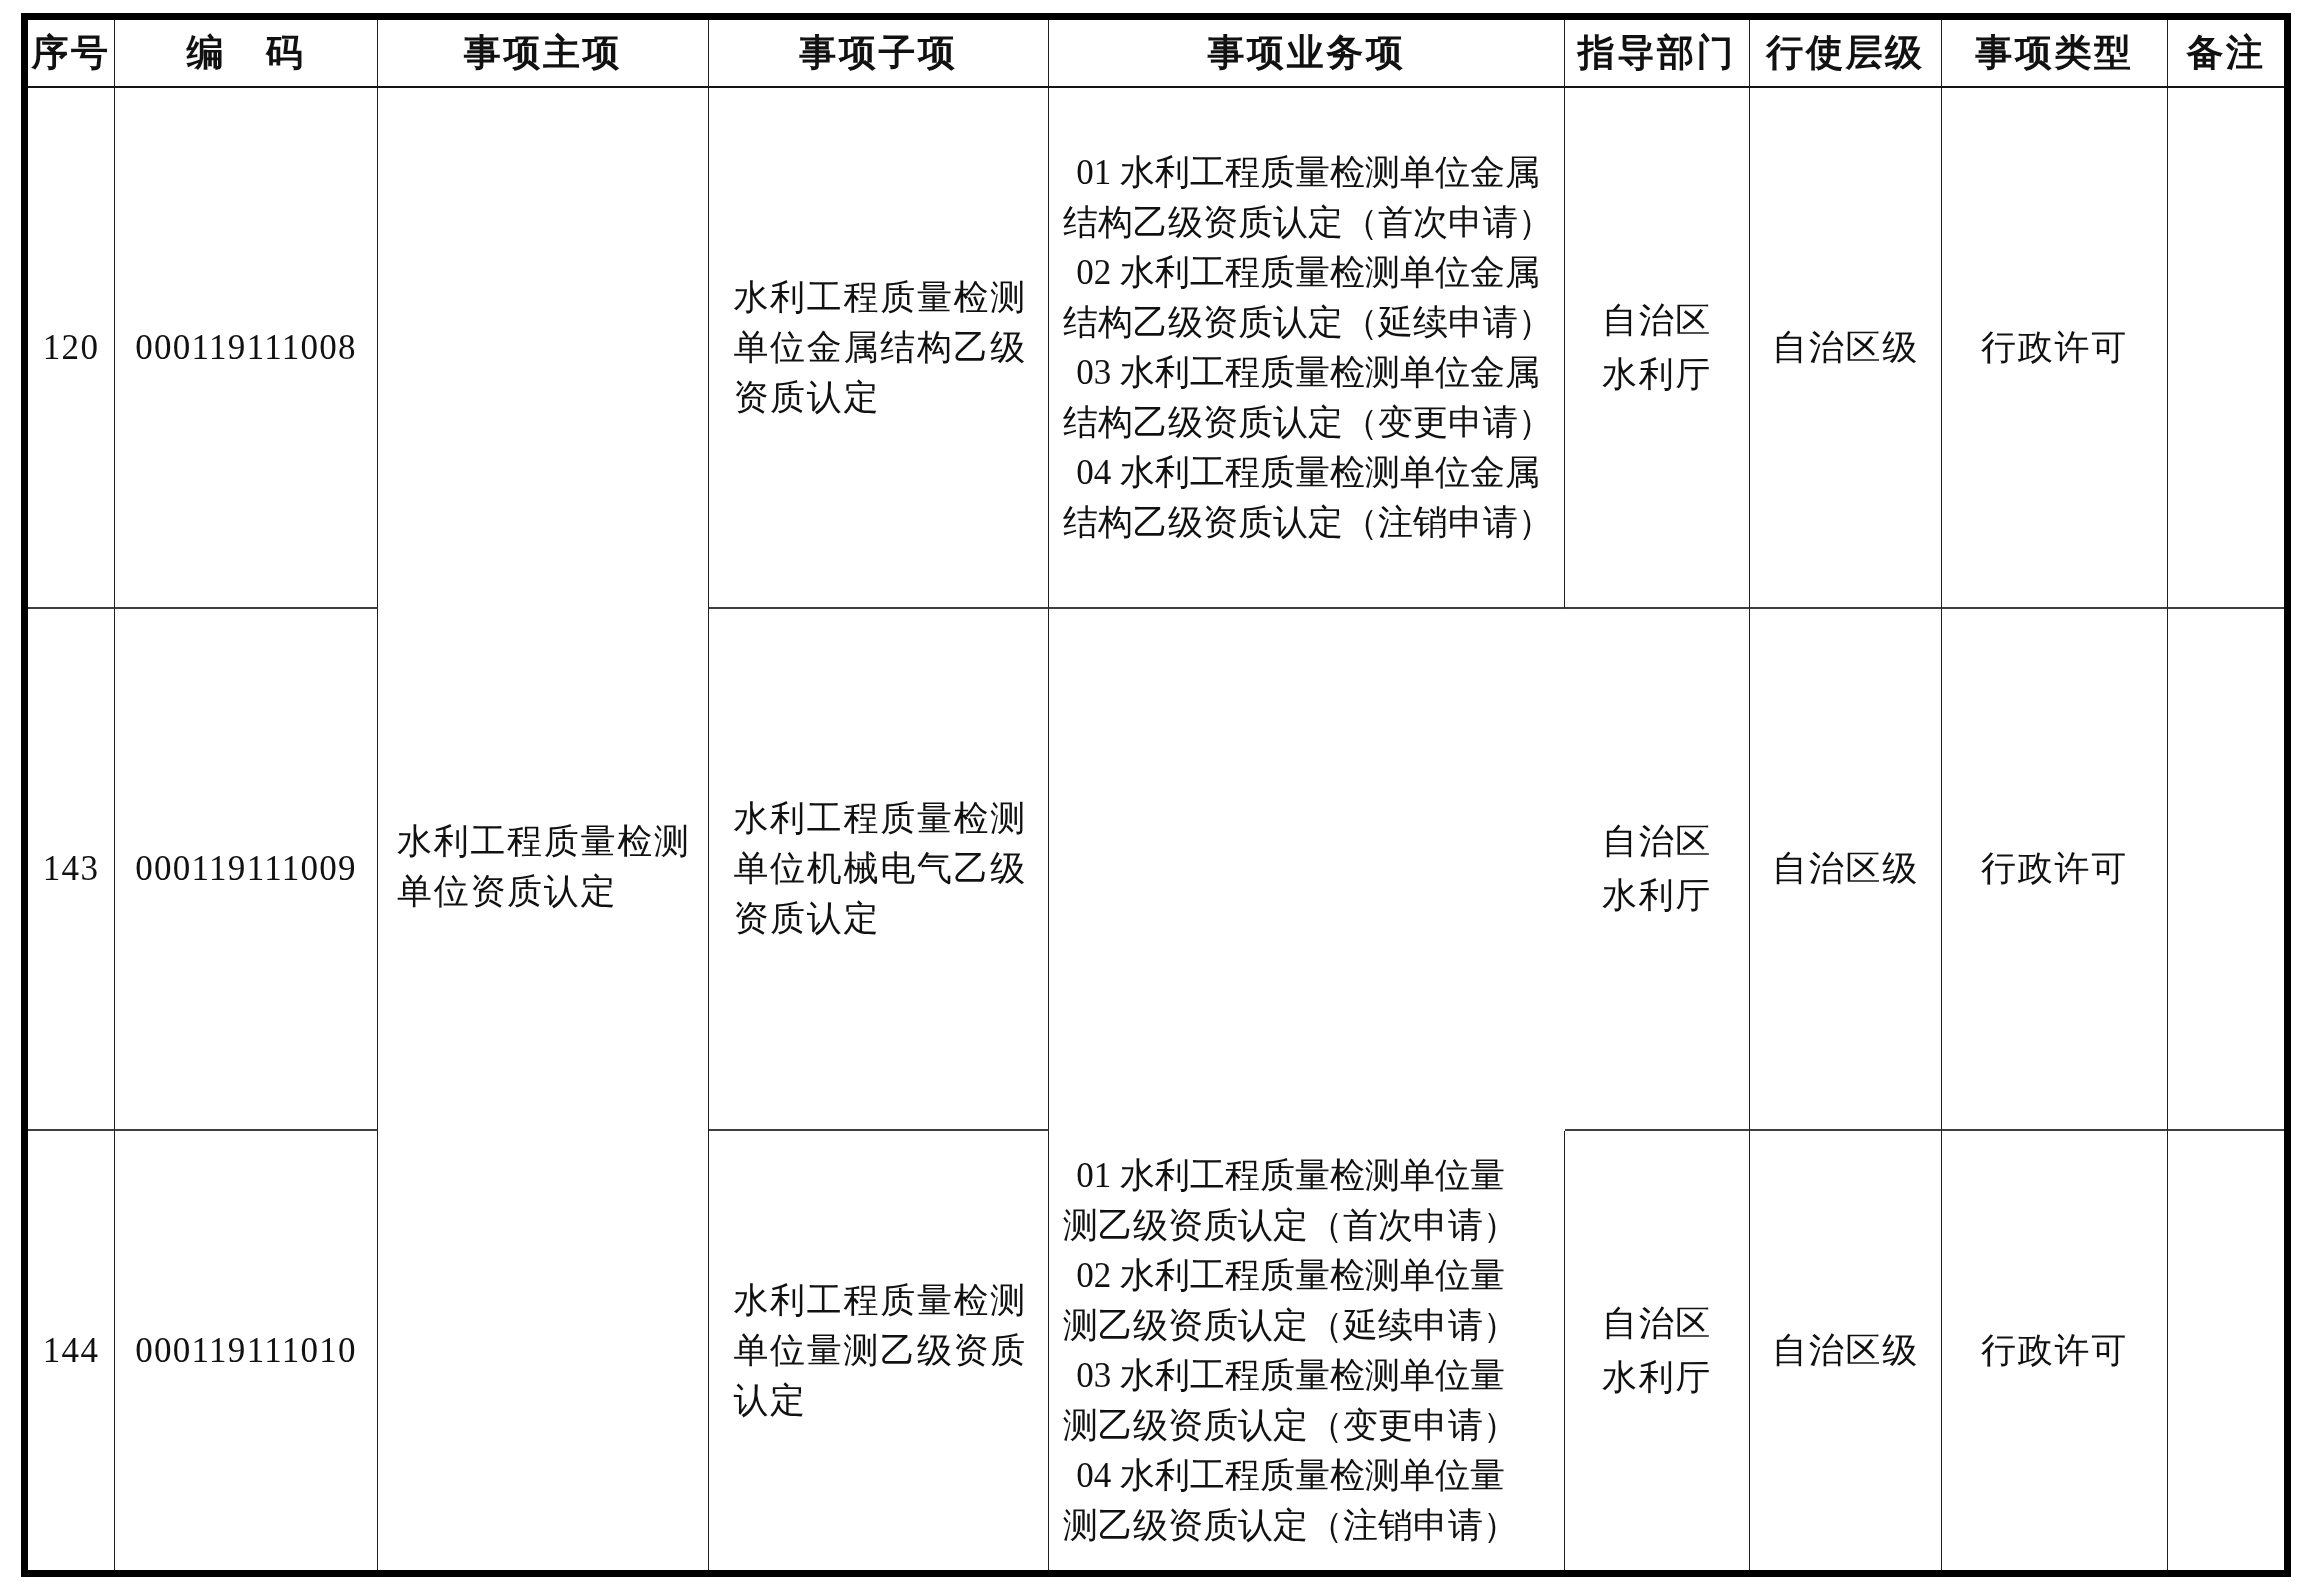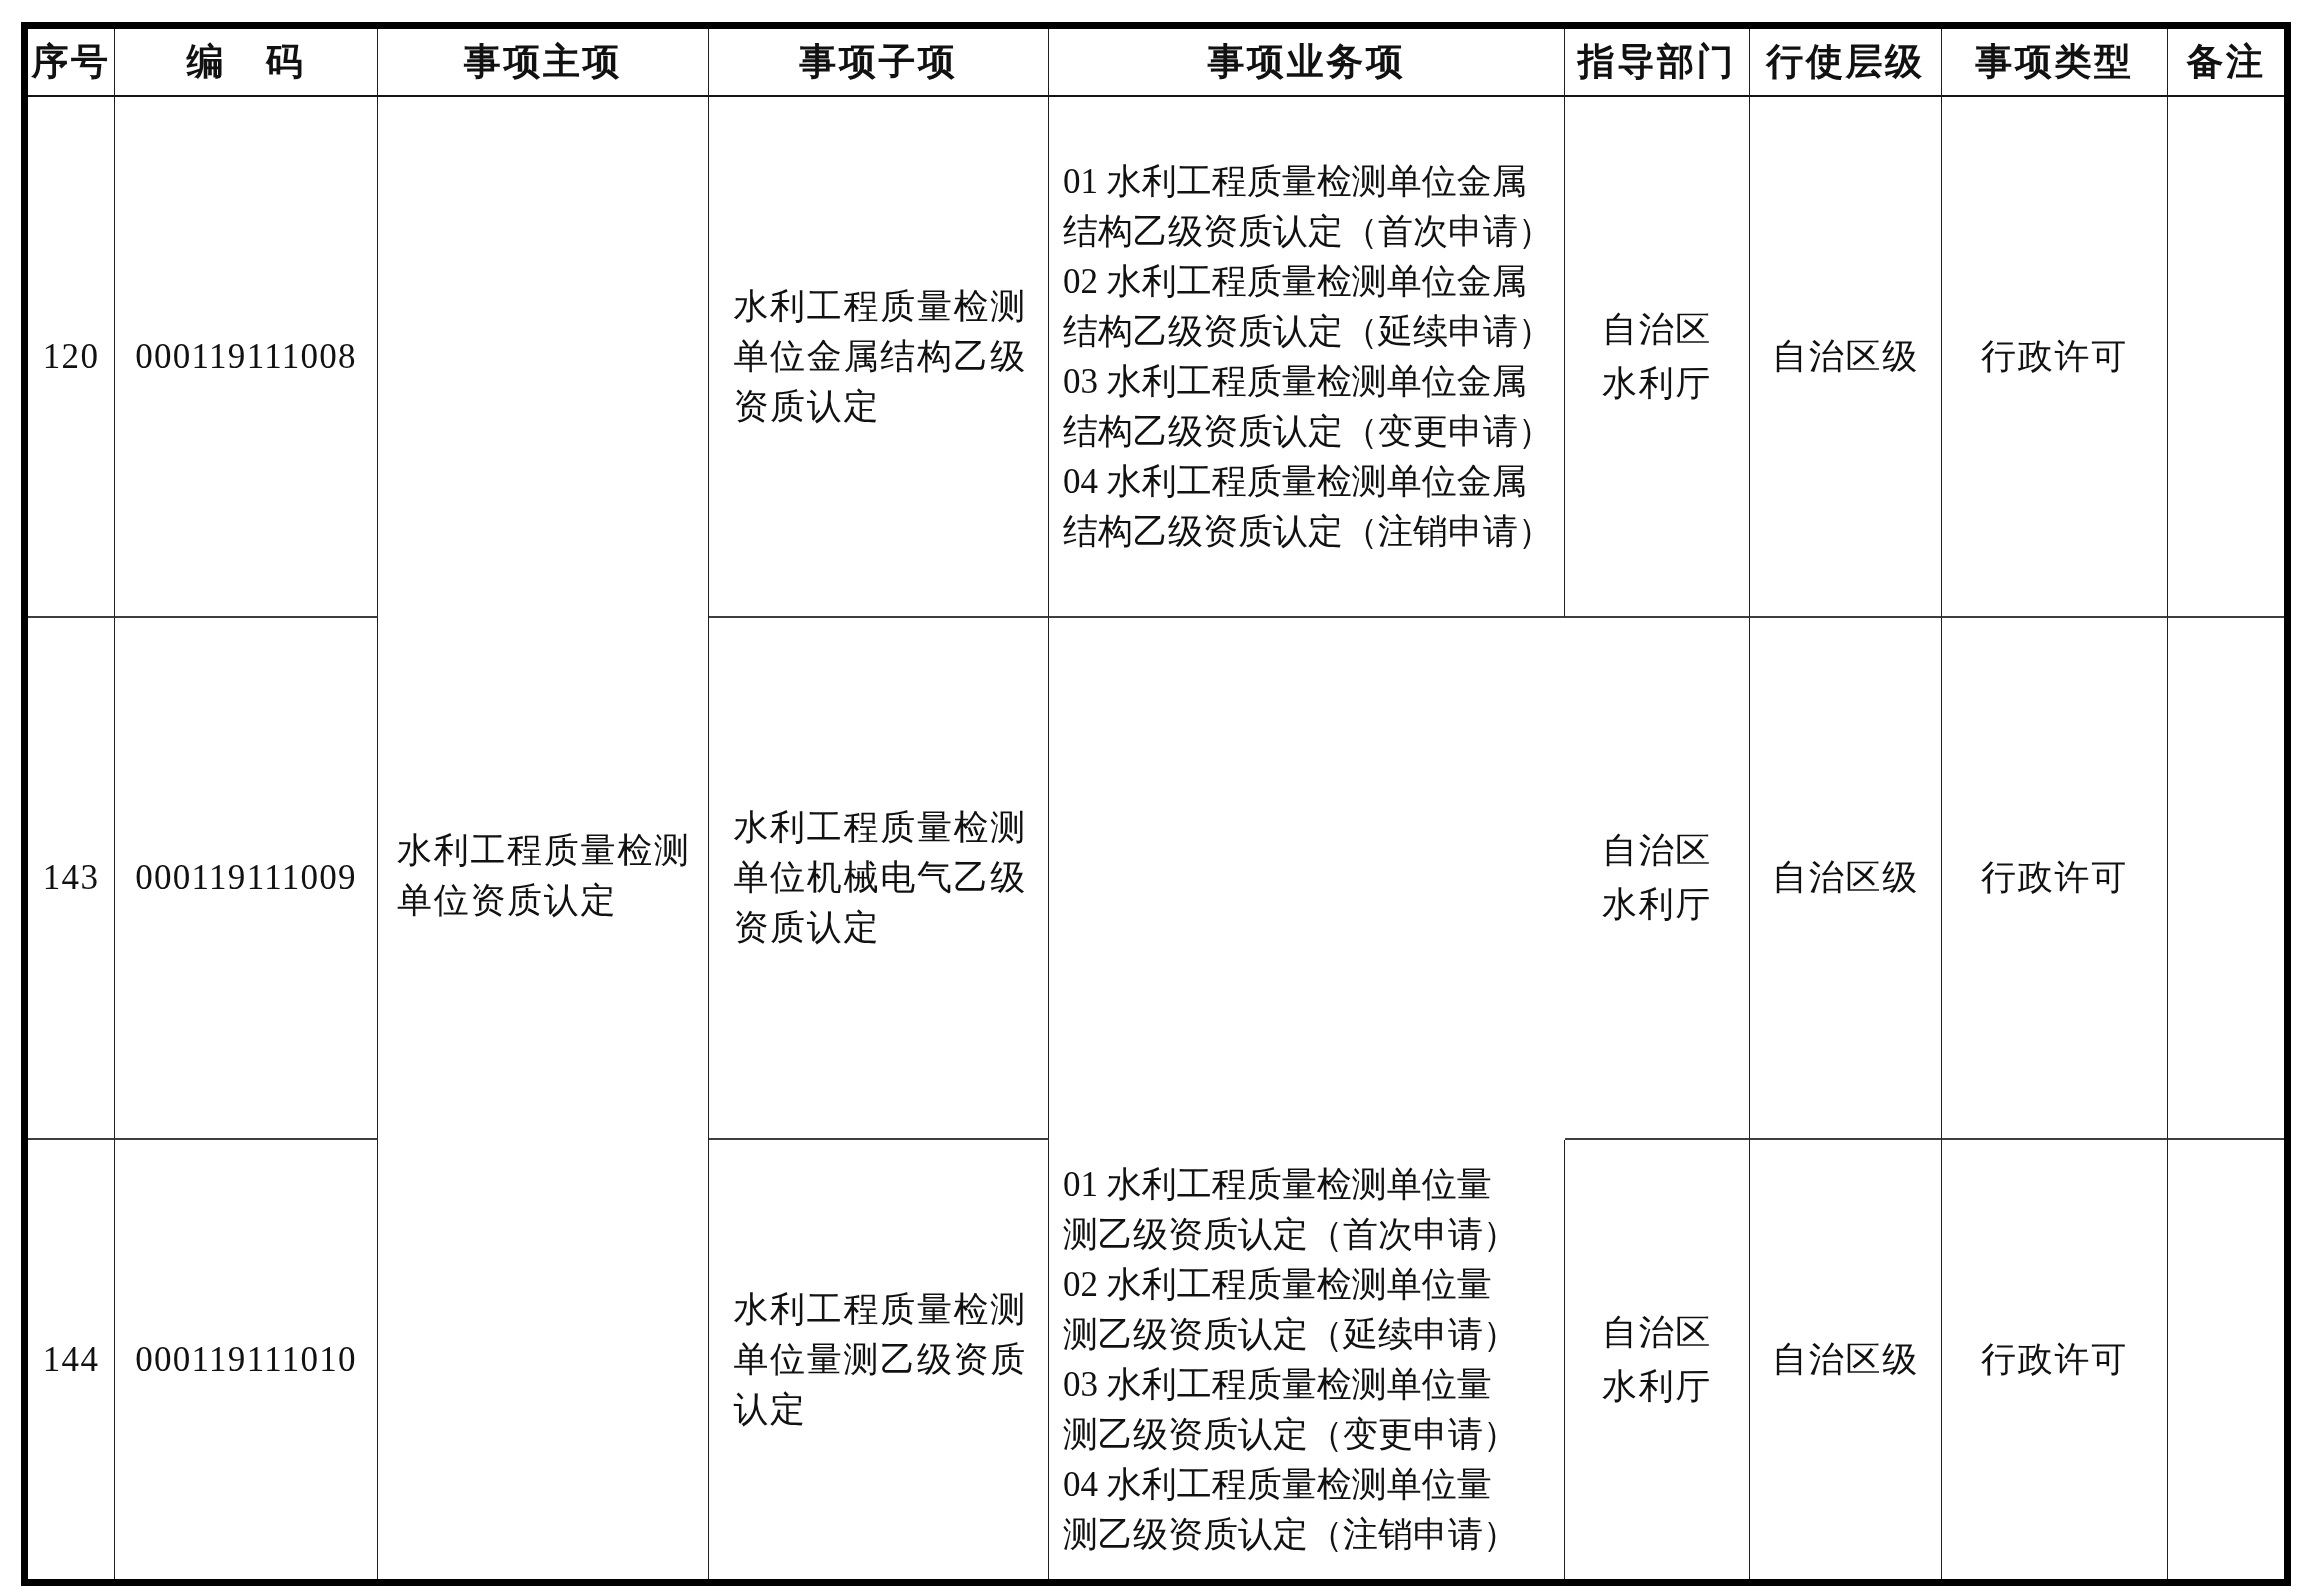--- a/index.html
+++ b/index.html
@@ -1,21 +1,21 @@
 <!DOCTYPE html>
 <html style="font-size:14px"><head>
 <meta charset="utf-8">
 <style>
   html,body{margin:0;padding:0;background:#ffffff;}
   body{
     width:2307px;height:1594px;position:relative;overflow:hidden;
     font-family:"Liberation Serif","DejaVu Serif",serif;color:#111;
   }
   .table-wrap{
-    position:absolute;left:21px;top:22px;width:2270px;height:1564px;
+    position:absolute;left:21px;top:13px;width:2270px;height:1564px;
     box-sizing:border-box;border:7.8px solid #000;background:#fff;
     display:grid;
     grid-template-columns:87px 263px 331px 340px 516px 185px 192px 226px 1fr;
     grid-template-rows:68px 521px 522px 1fr;
   }
   .cell{
     box-sizing:border-box;
     display:flex;align-items:center;justify-content:center;
     border-right:1.7px solid #1f1f1f;
     border-bottom:2.6px solid #3e3e3e;
@@ -33,21 +33,21 @@
   .num{letter-spacing:1.3px;}
   .sub{
     justify-content:flex-start;text-align:left;
     padding-left:24.4px;line-height:50px;letter-spacing:1.7px;
   }
   .main{
     justify-content:flex-start;text-align:left;
     padding-left:19px;padding-top:75px;line-height:50px;letter-spacing:1.7px;
   }
   .biz{
-    justify-content:flex-start;text-align:left;
+    justify-content:flex-start;text-align:center;
     padding-left:14px;line-height:50px;letter-spacing:0;
   }
   .dept{line-height:54px;letter-spacing:1.7px;}
   .plain{letter-spacing:1.7px;}
 </style>
 </head>
 <body>
 
 <div class="table-wrap">
 

